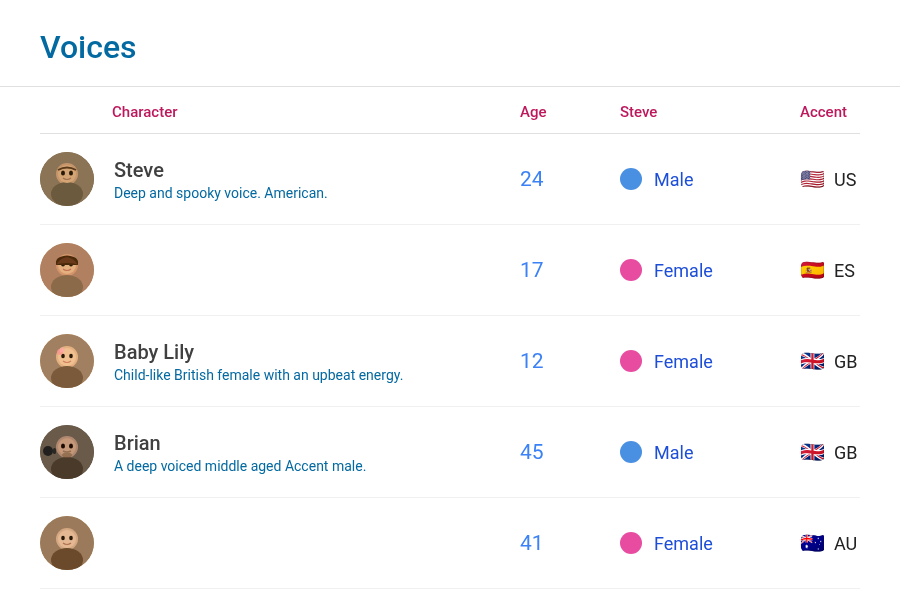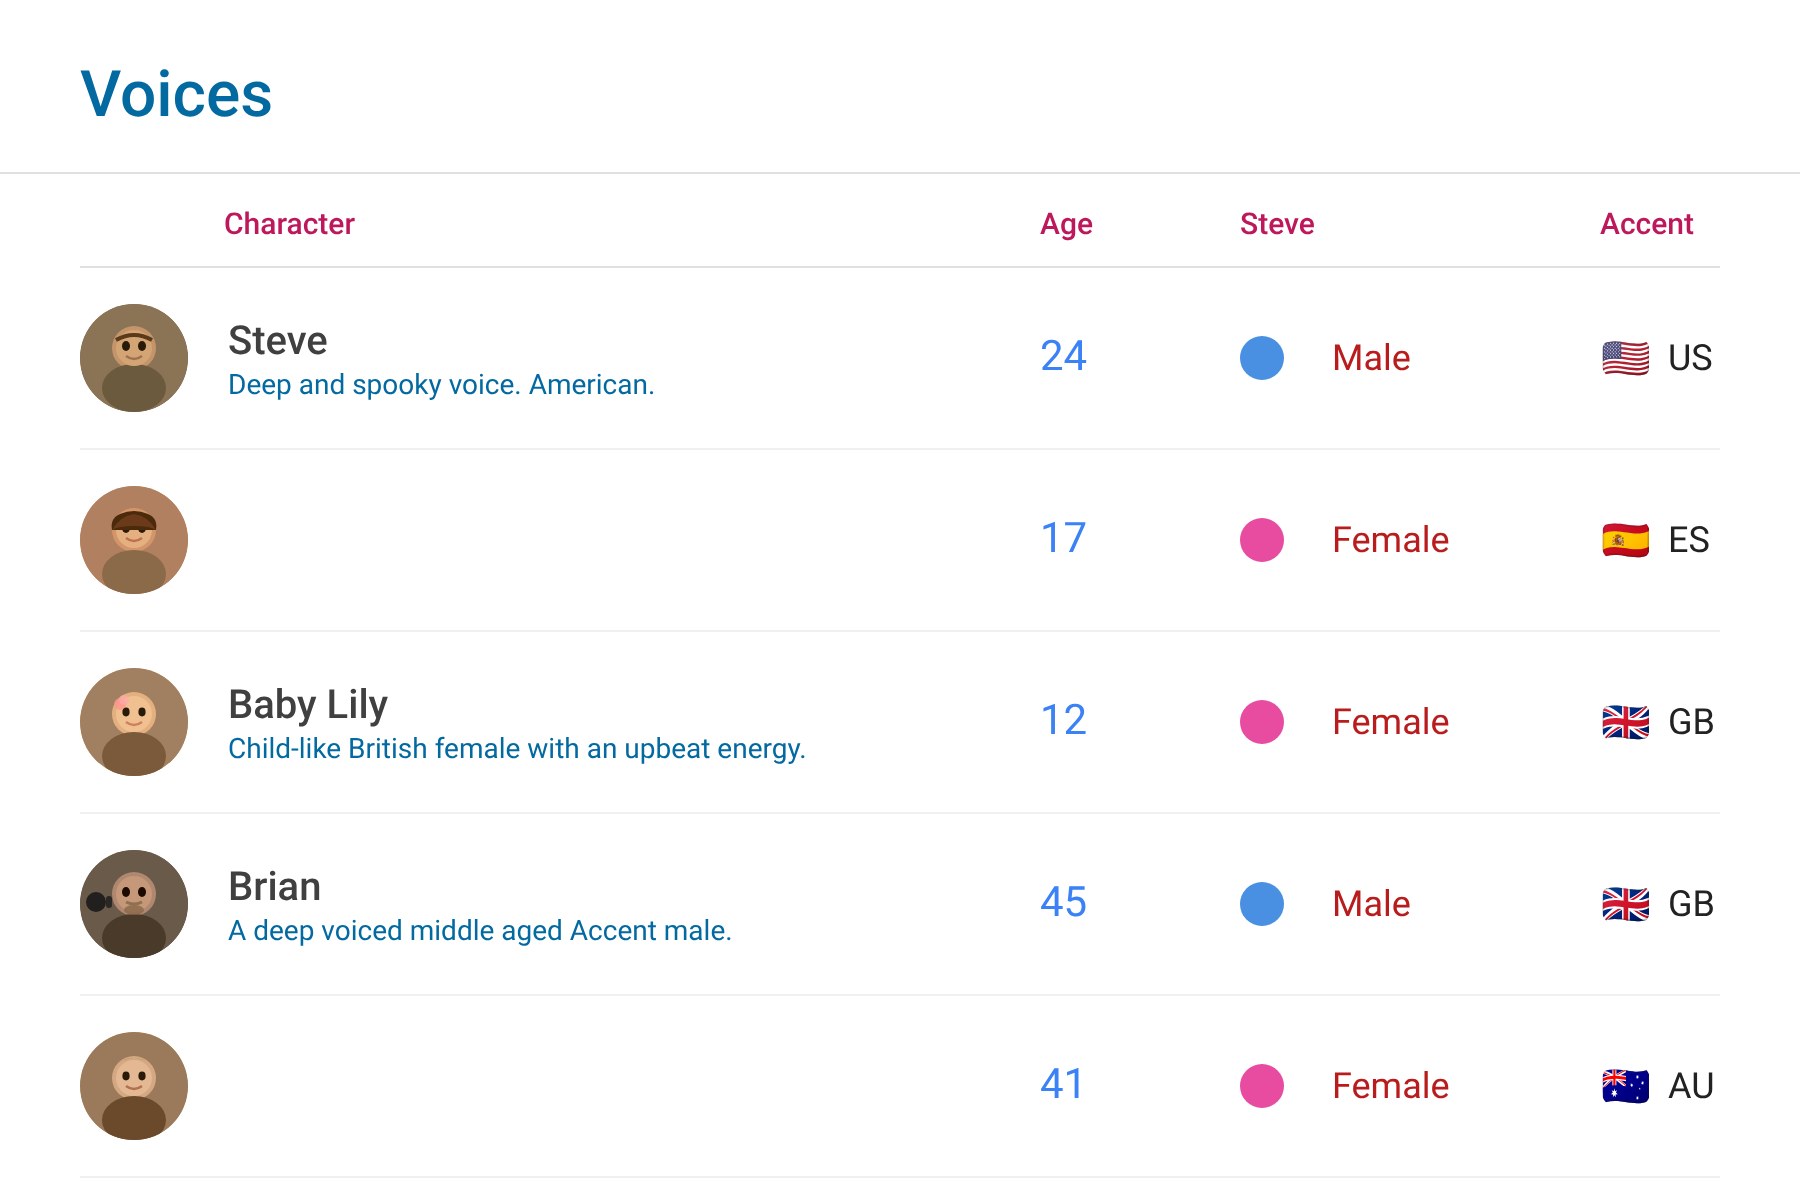--- a/index.html
+++ b/index.html
@@ -91,23 +91,23 @@
 
     .age-cell {
       font-size: 21px;
       color: #3b82f6;
       text-align: left;
     }
 
     .gender-cell {
       display: flex;
       align-items: flex-end;
-      gap: 24px;
+      gap: 12px;
       font-size: 18px;
-      color: #b91c1c;
+      color: #1d4ed8;
     }
 
     .gender-dot {
       width: 22px;
       height: 22px;
       border-radius: 50%;
       flex-shrink: 0;
     }
 
     .dot-male { background: #4a90e2; }

